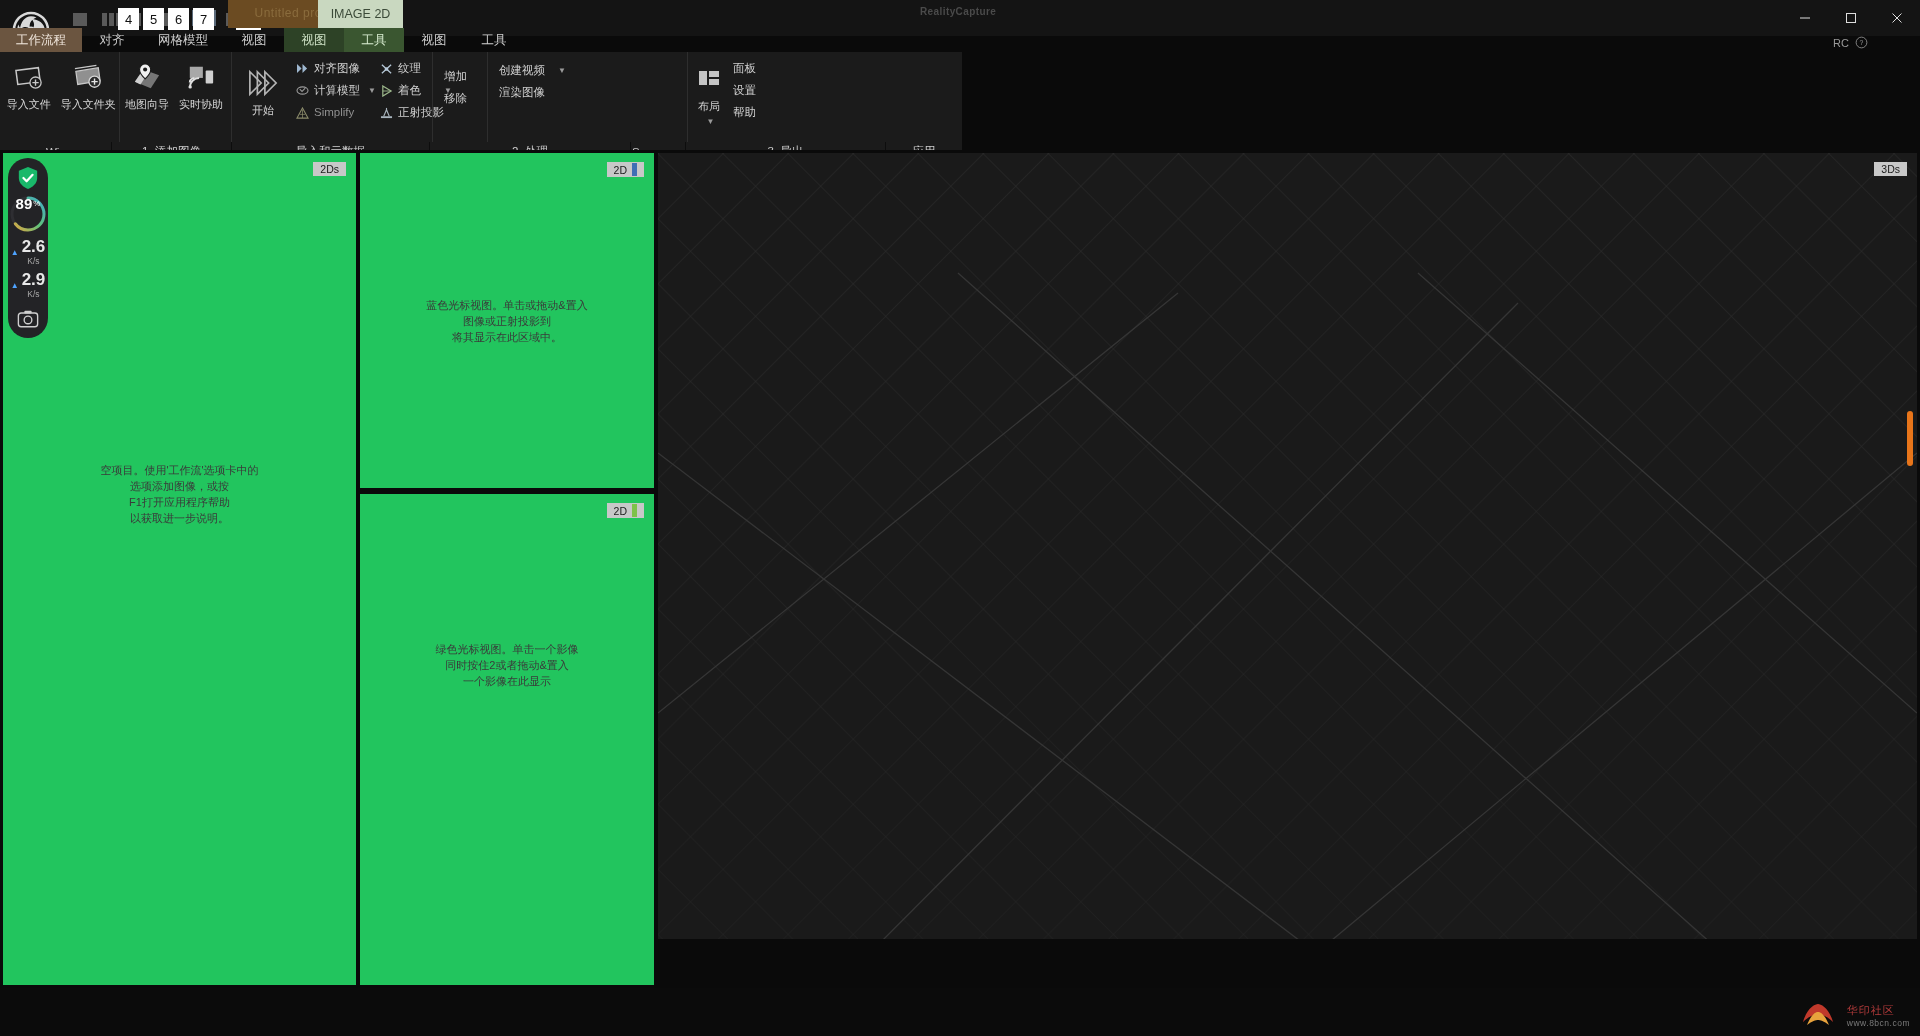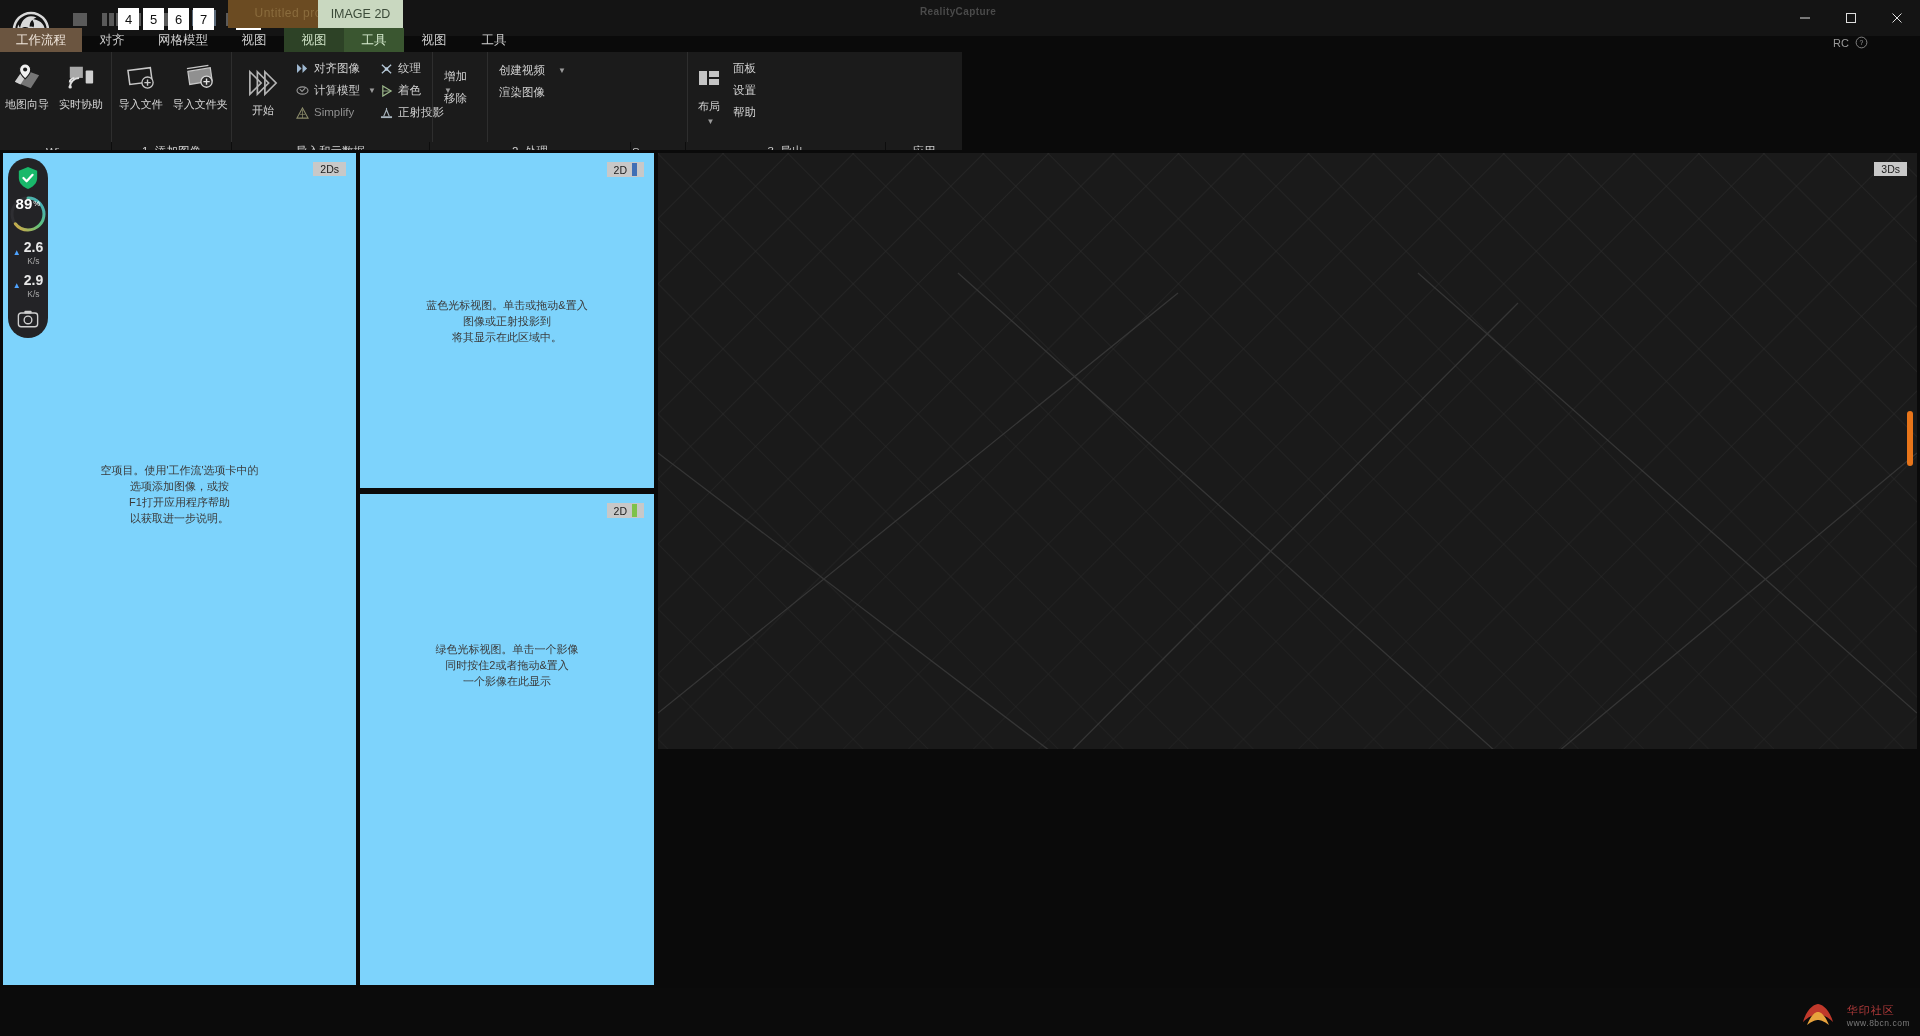--- a/index.html
+++ b/index.html
@@ -114,25 +114,25 @@
   }
   .seclabel {
     height:19px; background:#1b1b1b; border-right:1px solid #0d0d0d;
     display:flex; align-items:center; justify-content:center;
     font-size:11.5px; color:#cfcfcf; white-space:nowrap;
   }
 
   
   .vp-area { position:absolute; left:0; top:150px; width:1920px; height:838px; background:#0a0a0a; }
 
-  .vp { position:absolute; background:#7dd3fc; overflow:hidden; }
+  .vp { position:absolute; background:#22c55e; overflow:hidden; }
   .vp-left { left:3px; top:3px; width:353px; height:832px; }
   .vp-midtop { left:360px; top:3px; width:294px; height:335px; }
   .vp-midbot { left:360px; top:344px; width:294px; height:491px; }
-  .vp-right { left:658px; top:3px; width:1259px; height:596px; background:#1a1a1a; }
+  .vp-right { left:658px; top:3px; width:1259px; height:786px; background:#1a1a1a; }
 
   .vp-badge {
     position:absolute; top:9px; font-size:10.5px; color:#1a1a1a; background:#c8c8c8;
     padding:1px 7px; display:flex; align-items:center; gap:0; z-index:5;
   }
   .vp-badge .tick { width:5px; height:13px; margin-left:5px; }
   .vp-hint {
     position:absolute; left:0; right:0; text-align:center; color:#3a3a3a;
     font-size:11px; line-height:1.45; user-select:none;
   }
@@ -155,21 +155,21 @@
   }
   .fw-shield { width:22px; height:24px; }
   .fw-ring { position:relative; width:38px; height:38px; }
   .fw-pct {
     position:absolute; inset:0; display:flex; align-items:baseline; justify-content:center;
     font-size:15px; font-weight:700; color:#fff;
   }
   .fw-pct sup { font-size:8px; font-weight:400; margin-left:1px; position:relative; top:-3px; }
   .fw-stat { display:flex; align-items:center; gap:3px; }
   .fw-stat .arr { font-size:8px; }
-  .fw-stat .val { font-size:14px; color:#e8e8e8; line-height:1.05; font-weight:600; }
+  .fw-stat .val { font-size:17px; color:#e8e8e8; line-height:1.05; font-weight:600; }
   .fw-stat .unit { font-size:8.5px; color:#a8a8a8; text-align:center; display:block; font-weight:400; }
   .fw-cam { width:22px; height:22px; margin-top:4px; }
 
   
   .taskbar { position:absolute; left:0; bottom:0; width:1920px; height:48px; background:#0b0b0b; }
   .tb-strip { position:absolute; left:0; bottom:44px; width:1920px; height:4px; display:flex; }
   .tb-strip i { display:block; height:4px; }
 
   .watermark { position:absolute; right:10px; bottom:8px; display:flex; align-items:center; gap:12px; }
   .wm-txt { font-size:11px; color:#b03a3a; letter-spacing:1px; }
@@ -288,20 +288,46 @@
     <div class="rtab">对齐</div>
     <div class="rtab">网格模型</div>
     <div class="rtab">视图</div>
     <div class="rtab group-green">视图</div>
     <div class="rtab active-green">工具</div>
     <div class="rtab">视图</div>
     <div class="rtab">工具</div>
   </div>
 
   <div class="ribbon">
+
+    <div class="rgroup" style="width:120px">
+      <div class="big-btns">
+        <div class="bigbtn" style="width:58px">
+          <span class="ic">
+            <svg width="32" height="28" viewBox="0 0 34 30">
+              <path d="M3 8 L27 5 L29 20 L5 23 Z" fill="none" stroke="#c8c8c8" stroke-width="1.6"></path>
+              <circle cx="24" cy="21" r="6" fill="#1b1b1b" stroke="#c8c8c8" stroke-width="1.4"></circle>
+              <path d="M24 17.6v6.8M20.6 21h6.8" stroke="#c8c8c8" stroke-width="1.5"></path>
+            </svg>
+          </span>
+          <span class="lbl">导入文件</span>
+        </div>
+        <div class="bigbtn" style="width:62px">
+          <span class="ic">
+            <svg width="32" height="28" viewBox="0 0 34 30">
+              <path d="M4 9 L28 5 L30 19 L6 23 Z" fill="#909090" stroke="#c8c8c8" stroke-width="1.3"></path>
+              <path d="M3 6 L26 2.5" stroke="#c8c8c8" stroke-width="1.3" fill="none"></path>
+              <circle cx="24" cy="20" r="6" fill="#2a2a2a" stroke="#d8d8d8" stroke-width="1.4"></circle>
+              <path d="M24 16.6v6.8M20.6 20h6.8" stroke="#e4e4e4" stroke-width="1.5"></path>
+            </svg>
+          </span>
+          <span class="lbl">导入文件夹</span>
+        </div>
+      </div>
+    </div>
 
     <div class="rgroup" style="width:112px">
       <div class="big-btns">
         <div class="bigbtn">
           <span class="ic">
             <svg width="30" height="28" viewBox="0 0 32 30">
               <path d="M3 20 L12 7 L29 13 L20 27 Z" fill="#767676"></path>
               <path d="M3 20 L12 7 L18 9 L9 23 Z" fill="#cfcfcf"></path>
               <path d="M14 1c3.3 0 6 2.7 6 6 0 4.5-6 10-6 10S8 11.5 8 7c0-3.3 2.7-6 6-6z" fill="#f0f0f0" stroke="#1b1b1b" stroke-width="1.2"></path>
               <circle cx="14" cy="7" r="2.2" fill="#1b1b1b"></circle>
@@ -313,46 +339,20 @@
           <span class="ic">
             <svg width="30" height="28" viewBox="0 0 32 30">
               <rect x="4" y="4" width="14" height="12" fill="#a8a8a8"></rect>
               <rect x="21" y="8" width="8" height="14" rx="1" fill="#d0d0d0"></rect>
               <path d="M4 26a10 10 0 0 1 10-10" fill="none" stroke="#e0e0e0" stroke-width="2.2"></path>
               <path d="M4 21a5 5 0 0 1 5-5" fill="none" stroke="#e0e0e0" stroke-width="2.2"></path>
               <circle cx="4.4" cy="25.6" r="1.8" fill="#e0e0e0"></circle>
             </svg>
           </span>
           <span class="lbl">实时协助</span>
-        </div>
-      </div>
-    </div>
-
-    <div class="rgroup" style="width:120px">
-      <div class="big-btns">
-        <div class="bigbtn" style="width:58px">
-          <span class="ic">
-            <svg width="32" height="28" viewBox="0 0 34 30">
-              <path d="M3 8 L27 5 L29 20 L5 23 Z" fill="none" stroke="#c8c8c8" stroke-width="1.6"></path>
-              <circle cx="24" cy="21" r="6" fill="#1b1b1b" stroke="#c8c8c8" stroke-width="1.4"></circle>
-              <path d="M24 17.6v6.8M20.6 21h6.8" stroke="#c8c8c8" stroke-width="1.5"></path>
-            </svg>
-          </span>
-          <span class="lbl">导入文件</span>
-        </div>
-        <div class="bigbtn" style="width:62px">
-          <span class="ic">
-            <svg width="32" height="28" viewBox="0 0 34 30">
-              <path d="M4 9 L28 5 L30 19 L6 23 Z" fill="#909090" stroke="#c8c8c8" stroke-width="1.3"></path>
-              <path d="M3 6 L26 2.5" stroke="#c8c8c8" stroke-width="1.3" fill="none"></path>
-              <circle cx="24" cy="20" r="6" fill="#2a2a2a" stroke="#d8d8d8" stroke-width="1.4"></circle>
-              <path d="M24 16.6v6.8M20.6 20h6.8" stroke="#e4e4e4" stroke-width="1.5"></path>
-            </svg>
-          </span>
-          <span class="lbl">导入文件夹</span>
         </div>
       </div>
     </div>
 
 
     <div class="rgroup" style="width:201px">
       <div style="display:flex;height:90px;">
         <div class="big-btns" style="padding-left:6px;padding-top:14px;">
           <div class="bigbtn" style="width:50px">
             <span class="ic">

